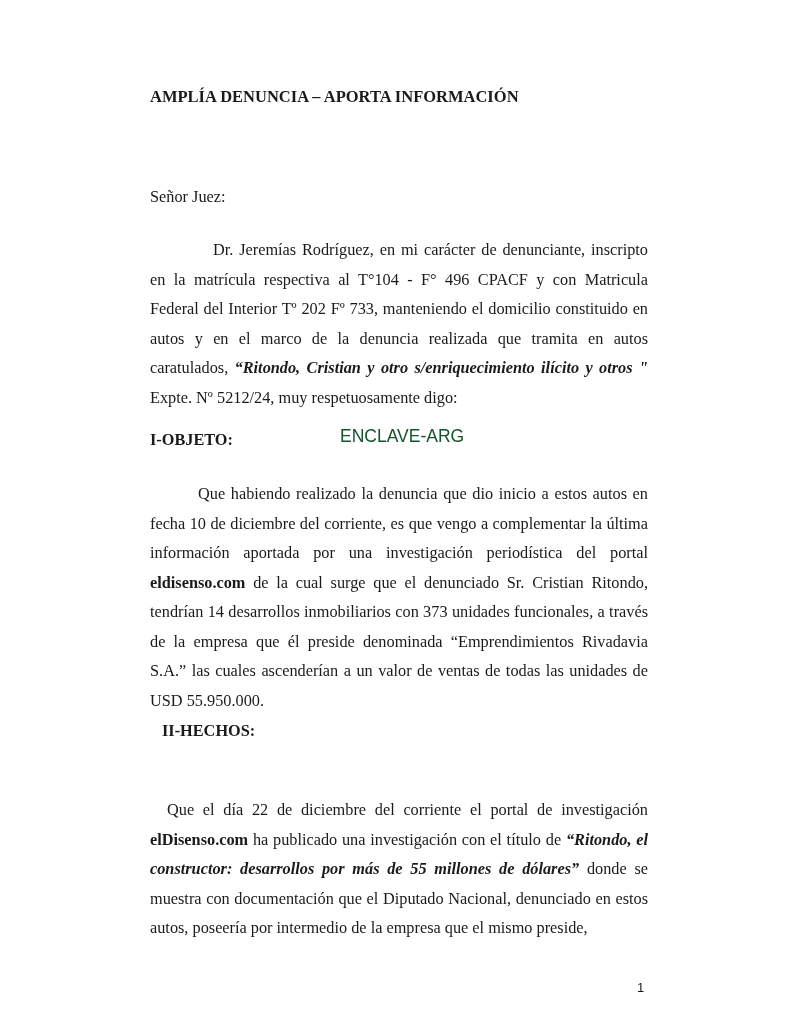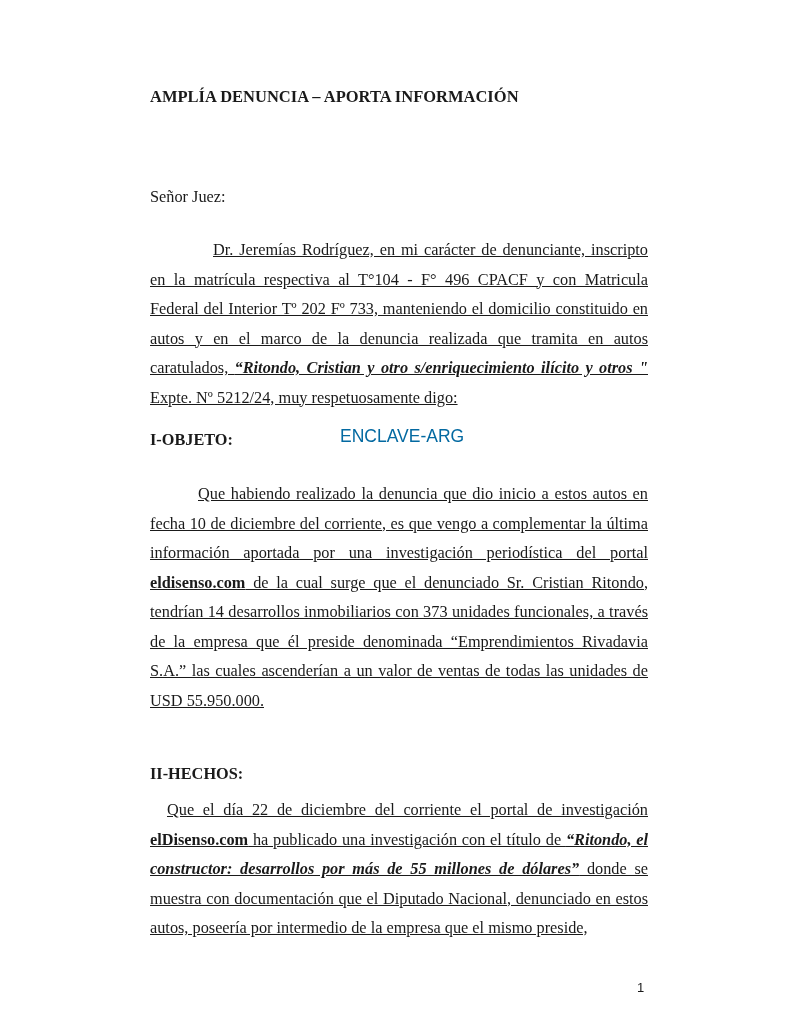--- a/index.html
+++ b/index.html
@@ -1,39 +1,39 @@
 <!DOCTYPE html>
 <html><head>
   <meta charset="utf-8">
   <style>
     html, body { margin: 0; padding: 0; background: #ffffff; }
     body { width: 798px; height: 1024px; position: relative; overflow: hidden;
       font-family: "Liberation Serif", serif; color: #1a1a1a; font-size: 16.3px; }
     .abs { position: absolute; }
     .title { left: 150px; top: 87px; font-weight: bold; font-size: 16.5px; }
     .salutation { left: 150px; top: 187px; }
-    .para { left: 150px; width: 498px; line-height: 29.5px; text-align: justify; text-decoration: underline; }
+    .para { left: 150px; width: 498px; line-height: 29.5px; text-align: justify; }
     .indent1 { text-indent: 63px; }
     .indent2 { text-indent: 48px; margin-top: 6px; }
     .head { left: 150px; font-weight: bold; }
-    .watermark { left: 340px; top: 426px; color: #0369a1; font-family: "Liberation Sans", sans-serif; font-size: 17.5px; }
+    .watermark { left: 340px; top: 426px; color: #14532d; font-family: "Liberation Sans", sans-serif; font-size: 17.5px; }
     .pagenum { left: 637px; top: 980px; font-family: "Liberation Sans", sans-serif; font-size: 13px; }
     b.bi { font-weight: bold; font-style: italic; }
   </style>
 </head>
 <body>
 
 <div class="abs title">AMPLÍA DENUNCIA – APORTA INFORMACIÓN</div>
 
 <div class="abs salutation">Señor Juez:</div>
 
 <div class="abs para indent1" style="top:235px;"><span>Dr.  Jeremías Rodríguez, en mi carácter de denunciante, inscripto en la matrícula respectiva al T°104 - F° 496 CPACF y con Matricula Federal del Interior Tº 202 Fº 733, manteniendo el domicilio constituido en autos y en el marco de la denuncia realizada que tramita en autos caratulados, </span><b class="bi">“Ritondo, Cristian y otro s/enriquecimiento ilícito y otros "</b><span> Expte. Nº 5212/24, muy respetuosamente digo:</span></div>
 
 <div class="abs head" style="top:430px;">I-OBJETO:</div>
 <div class="abs watermark">ENCLAVE-ARG</div>
 
 <div class="abs para indent2" style="top:473px;"><span>Que habiendo realizado la denuncia que dio inicio a estos autos en fecha 10 de diciembre del corriente, es que vengo a complementar la última información aportada por una investigación periodística del portal </span><b>eldisenso.com</b><span> de la cual surge que el denunciado Sr. Cristian Ritondo, tendrían 14 desarrollos inmobiliarios con 373 unidades funcionales, a través de la empresa que él preside denominada “Emprendimientos Rivadavia S.A.” las cuales ascenderían a un valor de ventas de todas las unidades de USD 55.950.000.</span></div>
 
-<div class="abs head" style="top:764px;">II-HECHOS:</div>
+<div class="abs head" style="top:721px;margin-left:12px;">II-HECHOS:</div>
 
 <div class="abs para" style="top:795px; text-indent:17px;"><span>Que el día 22 de diciembre del corriente el portal de investigación </span><b>elDisenso.com</b><span> ha publicado una investigación con el título de </span><b class="bi">“Ritondo, el constructor: desarrollos por más de 55 millones de dólares”</b><span> donde se muestra con documentación que el Diputado Nacional, denunciado en estos autos, poseería por intermedio de la empresa que el mismo preside,</span></div>
 
 <div class="abs pagenum">1</div>
 
 </body></html>

